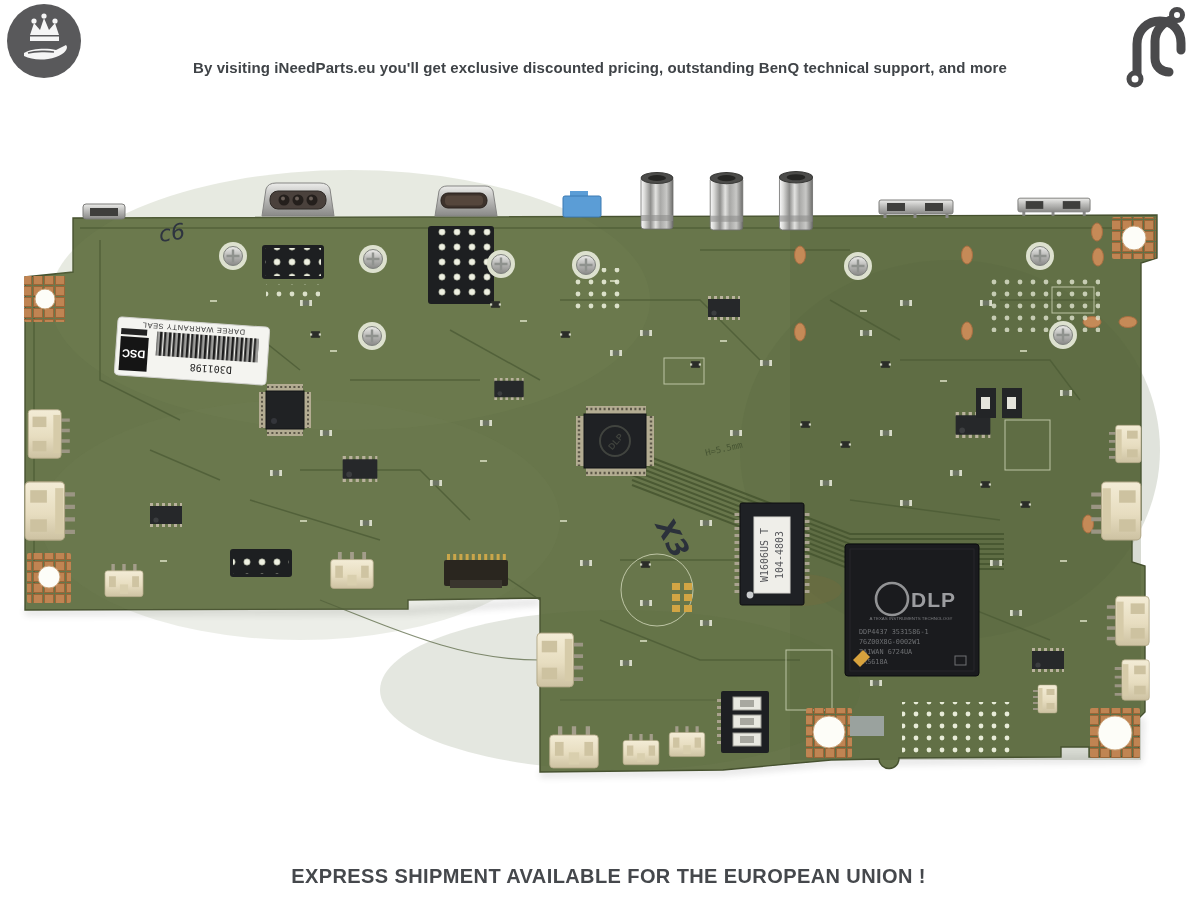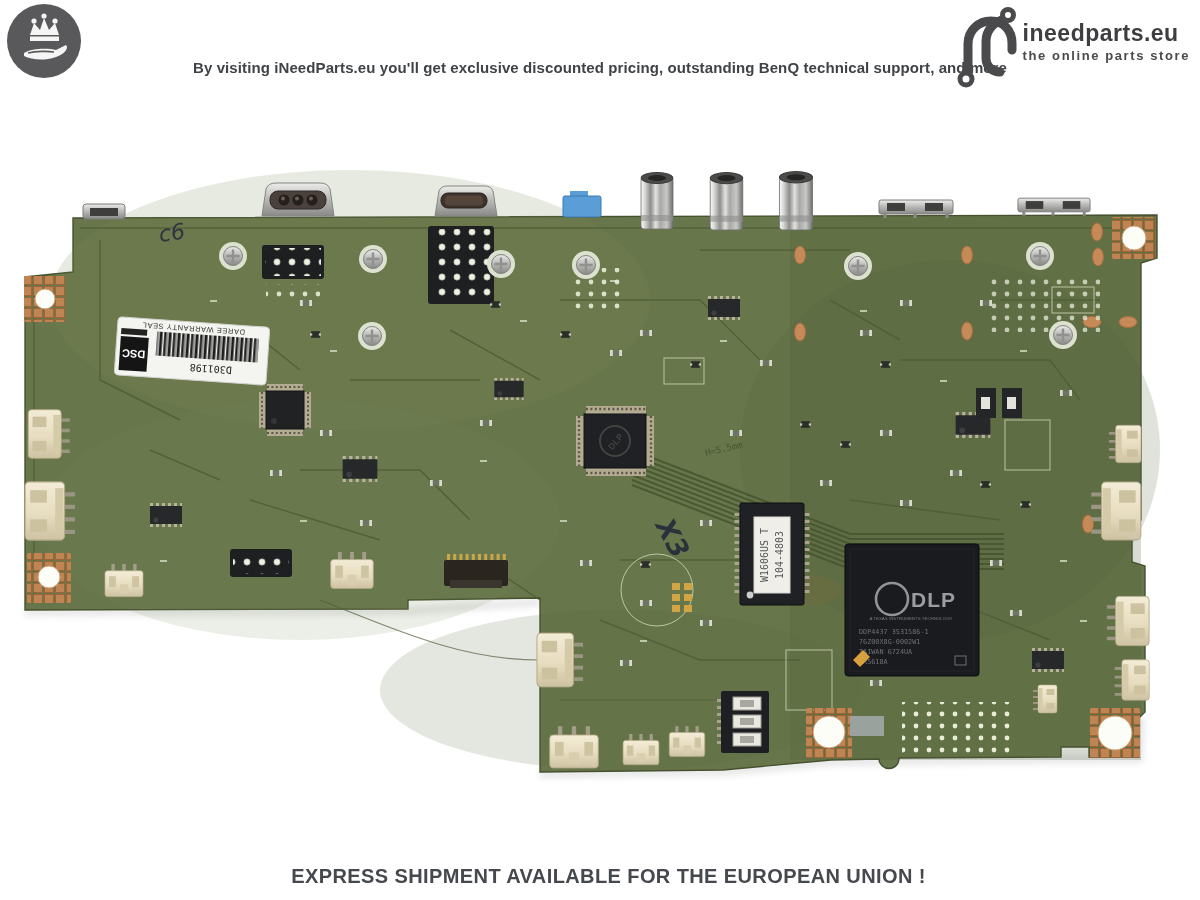--- a/index.html
+++ b/index.html
@@ -40,24 +40,20 @@
 
   <div class="brand">
     <svg class="brand-icon" viewBox="0 0 68 82">
       <g stroke="#4a4a4c" stroke-width="9" fill="none" stroke-linecap="round">
         <path d="M15 70 V38 C15 24 26 15 38 15 C51 15 59 25 59 37 V44"></path>
         <path d="M52 13 C40 16 33 25 33 35 V52 C33 61 40 66 47 66"></path>
       </g>
       <circle cx="13" cy="73" r="6" fill="#fff" stroke="#4a4a4c" stroke-width="5"></circle>
       <circle cx="55" cy="9" r="5.5" fill="#fff" stroke="#4a4a4c" stroke-width="5"></circle>
     </svg>
-    <div class="brand-text">
-      <div class="brand-name">ineedparts.eu</div>
-      <div class="brand-sub">the online parts store</div>
-    </div>
   </div>
 
   <svg class="photo" viewBox="0 0 1200 900">
     <defs>
       <linearGradient id="gMetalH" x1="0" y1="0" x2="1" y2="0">
         <stop offset="0" stop-color="#fafafa"></stop>
           <stop offset=".12" stop-color="#d8d8d6"></stop>
         <stop offset=".3" stop-color="#8e8e8c"></stop>
           <stop offset=".46" stop-color="#e2e2e0"></stop>
         <stop offset=".6" stop-color="#a8a8a6"></stop>

